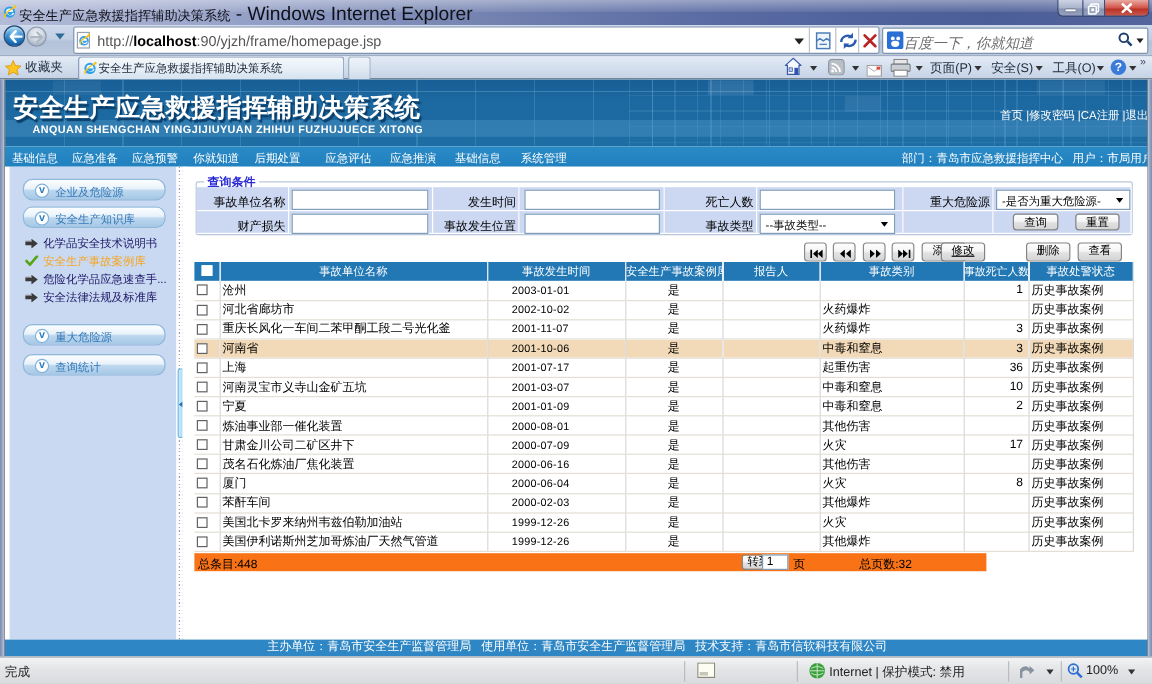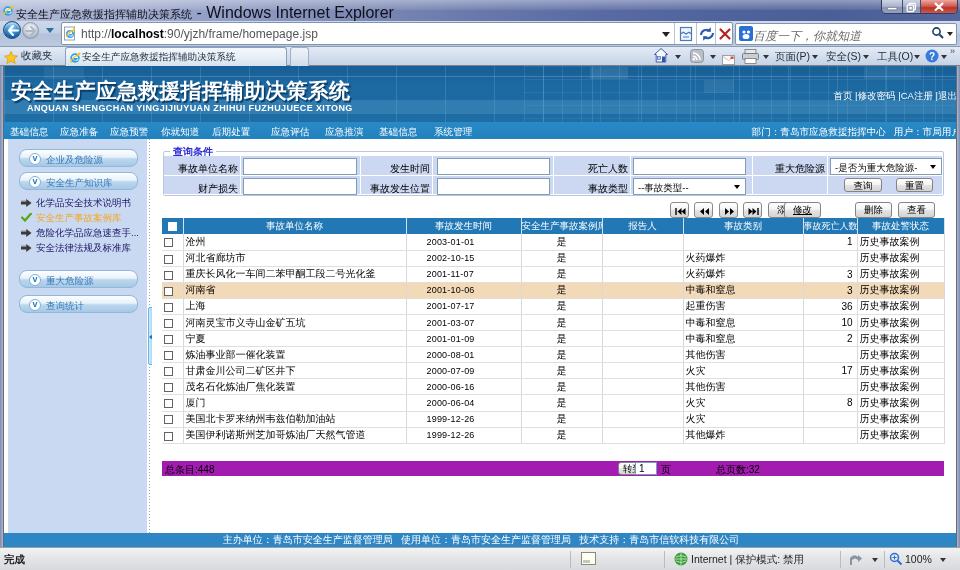--- a/index.html
+++ b/index.html
@@ -81,21 +81,21 @@
 .navbtn{position:absolute;width:19px;height:16px;background:linear-gradient(to bottom,#fff 0%,#f4f4f4 45%,#e2e2e2 55%,#d6d6d6 100%);border:1px solid #8a8a8a;border-radius:3px;}
 .navbtn svg{position:absolute;left:3.5px;top:4.5px;}
 
 #grid{position:absolute;left:10px;top:79px;width:782px;border-collapse:collapse;table-layout:fixed;font-size:10px;}
 #grid th{background:#2278b5;color:#fff;font-weight:normal;height:16px;border-right:1px solid #d5e2ee;padding:0;font-size:9.5px;overflow:hidden;white-space:nowrap;}
 #grid td.dt{text-align:left;padding-left:20px;font-size:9px;letter-spacing:0.2px;}
 #grid td.num{text-align:right;padding-right:4px;}
 #grid td{height:16.1px;border-right:1px solid #d9d9d9;border-bottom:1px solid #e3ded6;padding:0 2px;background:#fff;overflow:hidden;white-space:nowrap;color:#000;}
 #grid tr.hl td{background:#f2d9b8;}
 .ck{display:inline-block;width:9px;height:9px;background:#fff;border:1px solid #636363;vertical-align:middle;}
-#gridfoot{position:absolute;left:10px;top:322px;width:782px;height:15px;background:#a21caf;font-size:10px;}
+#gridfoot{position:absolute;left:10px;top:322px;width:660px;height:15px;background:#f97316;font-size:10px;}
 
 #bluebar{left:0;top:467px;width:954px;height:14px;background:#2e86c4;color:#fff;font-size:10px;text-align:center;line-height:14px;}
 
 #statusbar{left:0;top:547px;width:960px;height:23px;background:linear-gradient(to bottom,#f2f3f4 0%,#e4e6e8 40%,#d8dadd 100%);border-top:1px solid #98a0a8;font-size:10.5px;color:#222;}
 </style>
 </head>
 <body>
 
 <div id="titlebar" class="abs">
     <div class="sheen abs"></div>
@@ -393,21 +393,21 @@
               <td class="dt">2003-01-01</td>
               <td style="text-align:center;">是</td>
               <td></td>
               <td>&nbsp;</td>
               <td class="num">1</td>
               <td>历史事故案例</td>
             </tr>
         <tr>
               <td><span class="ck"></span></td>
               <td>河北省廊坊市</td>
-              <td class="dt">2002-10-15</td>
+              <td class="dt">2002-10-02</td>
               <td style="text-align:center;">是</td>
               <td></td>
               <td>火药爆炸</td>
               <td></td>
               <td>历史事故案例</td>
             </tr>
         <tr>
               <td><span class="ck"></span></td>
               <td>重庆长风化一车间二苯甲酮工段二号光化釜</td>
               <td class="dt">2001-11-07</td>
@@ -488,20 +488,30 @@
               <td>历史事故案例</td>
             </tr>
         <tr>
               <td><span class="ck"></span></td>
               <td>厦门</td>
               <td class="dt">2000-06-04</td>
               <td style="text-align:center;">是</td>
               <td></td>
               <td>火灾</td>
               <td class="num">8</td>
+              <td>历史事故案例</td>
+            </tr>
+        <tr>
+              <td><span class="ck"></span></td>
+              <td>苯酐车间</td>
+              <td class="dt">2000-02-03</td>
+              <td style="text-align:center;">是</td>
+              <td></td>
+              <td>其他爆炸</td>
+              <td></td>
               <td>历史事故案例</td>
             </tr>
         <tr>
               <td><span class="ck"></span></td>
               <td>美国北卡罗来纳州韦兹伯勒加油站</td>
               <td class="dt">1999-12-26</td>
               <td style="text-align:center;">是</td>
               <td></td>
               <td>火灾</td>
               <td></td>
@@ -525,21 +535,21 @@
         <span style="position:absolute;left:473px;top:1px;width:22px;height:13px;background:#fff;border:1px solid #7f9db9;font-size:10px;padding-left:3px;">1</span>
         <span style="position:absolute;left:499px;top:2px;">页</span>
         <span style="position:absolute;left:554px;top:2px;">总页数:32</span>
       </div>
     </div>
   </div>
   <div id="bluebar" class="abs">主办单位：青岛市安全生产监督管理局&nbsp;&nbsp;&nbsp;使用单位：青岛市安全生产监督管理局&nbsp;&nbsp;&nbsp;技术支持：青岛市信软科技有限公司</div>
 </div>
 
 <div id="statusbar" class="abs">
-  <span class="abs" style="left:4px;top:5px;font-weight:bold;">完成</span>
+  <span class="abs" style="left:4px;top:5px;">完成</span>
   <span class="abs" style="left:581px;top:4px;"><svg width="15" height="13" viewBox="0 0 15 13">
         <rect x="0.5" y="0.5" width="14" height="12" fill="#fdfdf4" stroke="#8a8a7a"></rect>
         <rect x="2" y="8" width="7" height="3" fill="#c8c8b8"></rect>
       </svg></span>
   <span class="abs" style="left:674px;top:4px;"><svg width="14" height="14" viewBox="0 0 14 14">
         <circle cx="7" cy="7" r="6.5" fill="#3aa03a"></circle>
         <path d="M2 5 q5 -3 10 0 M2 9 q5 3 10 0 M7 0.5 v13 M1 7 h12" stroke="#cfe8cf" stroke-width="0.8" fill="none"></path>
       </svg></span>
   <span class="abs" style="left:691px;top:5px;">Internet | 保护模式: 禁用</span>
   <span class="abs" style="left:849px;top:4px;"><svg width="17" height="14" viewBox="0 0 17 14">

